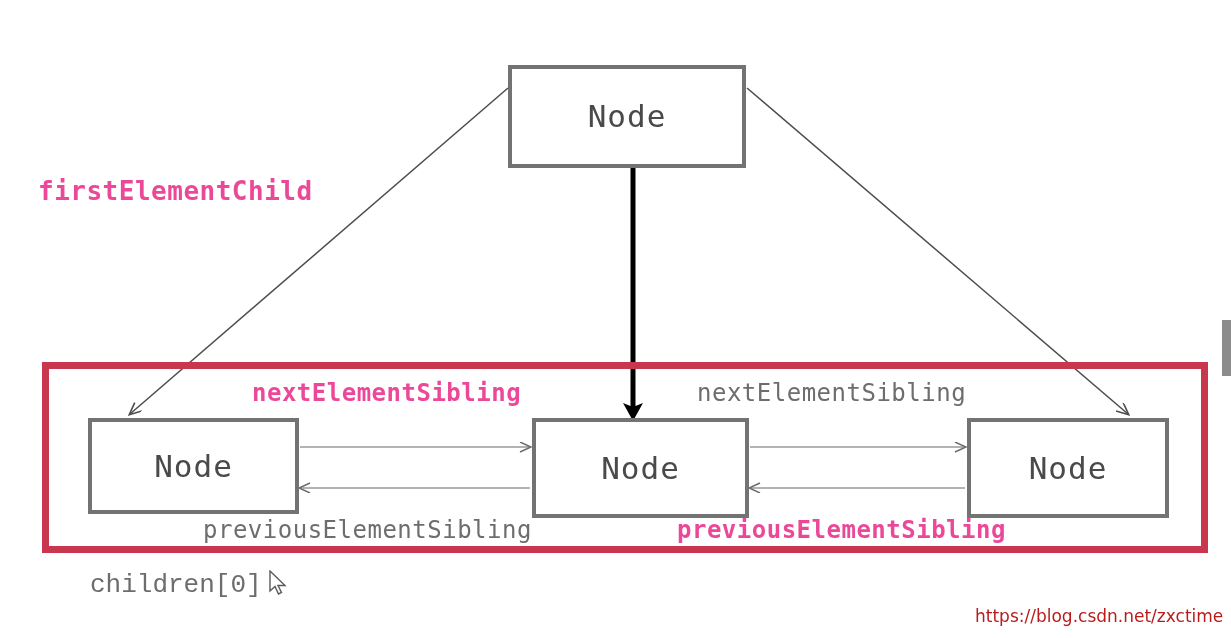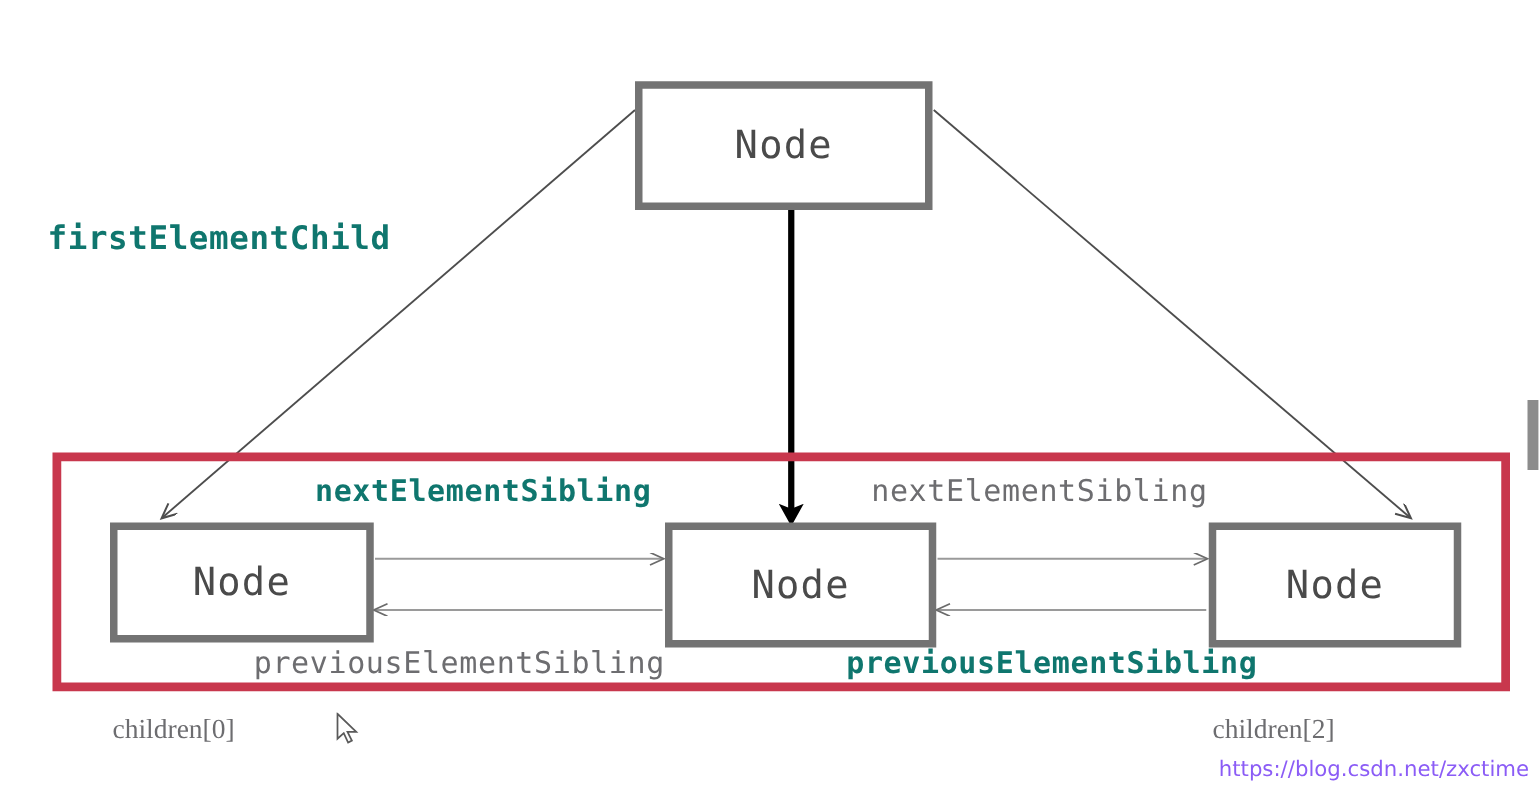--- a/index.html
+++ b/index.html
@@ -20,21 +20,21 @@
   #vec {
     position: absolute;
     left: 0;
     top: 0;
     width: 1231px;
     height: 638px;
   }
 
   .node-box {
     position: absolute;
-    border: 6px solid #737373;
+    border: 4px solid #737373;
     background: transparent;
     display: flex;
     align-items: center;
     justify-content: center;
     box-sizing: border-box;
   }
   .node-label {
     font-family: "DejaVu Sans Mono", monospace;
     font-size: 31px;
     color: #4a4a4a;
@@ -79,21 +79,21 @@
   }
 
   .lbl {
     position: absolute;
     font-family: "DejaVu Sans Mono", monospace;
     white-space: nowrap;
     line-height: 1;
   }
   .lbl-strong {
     font-weight: bold;
-    color: #0f766e;
+    color: #ec4899;
   }
   .lbl-soft {
     font-weight: normal;
     color: #6d6d70;
   }
 
   #lbl-first-element-child {
     left: 38px;
     top: 178px;
     font-size: 26px;
@@ -125,39 +125,39 @@
   }
   #lbl-prev-sibling-right {
     left: 677px;
     top: 518px;
     font-size: 24px;
     letter-spacing: 0.5px;
   }
 
   .children-lbl {
     position: absolute;
-    font-family: Liberation Serif, serif;
-    font-size: 22px;
+    font-family: Liberation Mono, monospace;
+    font-size: 26px;
     white-space: nowrap;
     line-height: 1;
   }
   #lbl-children-0 { left: 90px;  top: 572px; }
   #lbl-children-1 { left: 540px; top: 572px; }
   #lbl-children-2 { left: 970px; top: 572px; }
   .ch-name-soft { color: #6d6d70; font-weight: normal; }
   .ch-name-bold { color: #17171a; font-weight: bold; }
   .ch-idx      { color: #6d6d70; font-weight: normal; }
 
   #watermark {
     position: absolute;
     left: 975px;
     top: 608px;
     font-family: "DejaVu Sans", sans-serif;
     font-size: 17px;
-    color: #8b5cf6;
+    color: #b91c1c;
     white-space: nowrap;
     line-height: 1;
   }
 
   #scrollbar-thumb {
     position: absolute;
     left: 1222px;
     top: 320px;
     width: 9px;
     height: 56px;
@@ -230,23 +230,20 @@
 
   <div class="lbl lbl-soft" id="lbl-prev-sibling-left">previousElementSibling</div>
 
   <div class="lbl lbl-strong" id="lbl-prev-sibling-right">previousElementSibling</div>
 
   <div class="children-lbl" id="lbl-children-0">
     <span class="ch-name-soft">children</span><span class="ch-idx">[0]</span>
   </div>
 
 
-  <div class="children-lbl" id="lbl-children-2">
-    <span class="ch-name-soft">children</span><span class="ch-idx">[2]</span>
-  </div>
 
   <svg id="mouse-cursor" viewBox="0 0 20 26" xmlns="http://www.w3.org/2000/svg">
     <path d="M2,1 L2,21 L7,16.5 L10.5,24 L13.5,22.5 L10,15.5 L17,15.5 Z" fill="#ffffff" stroke="#5a5a5a" stroke-width="1.4"></path>
   </svg>
 
   <div id="scrollbar-thumb"></div>
 
   <div id="watermark">https://blog.csdn.net/zxctime</div>
 
 </div>

